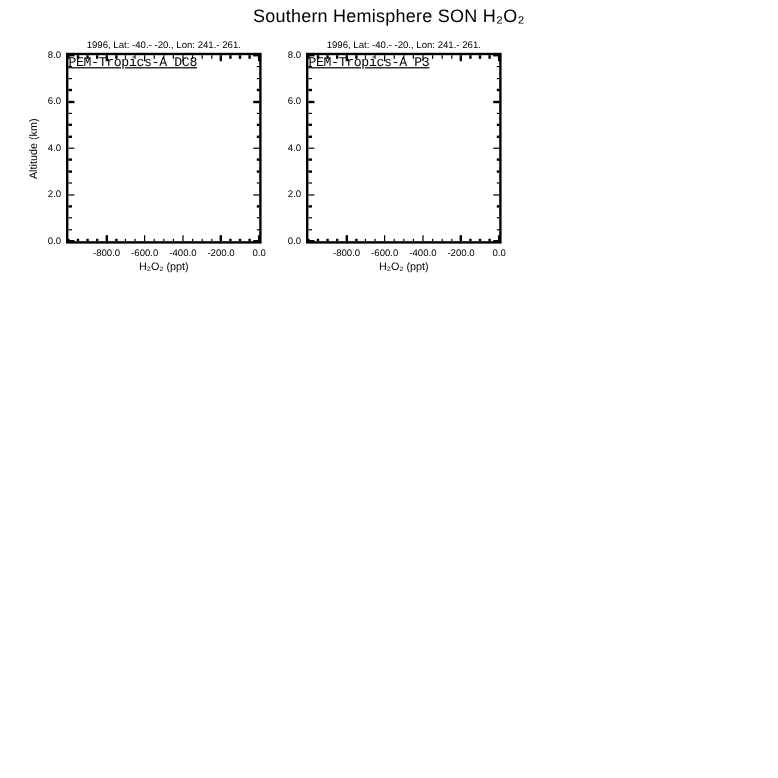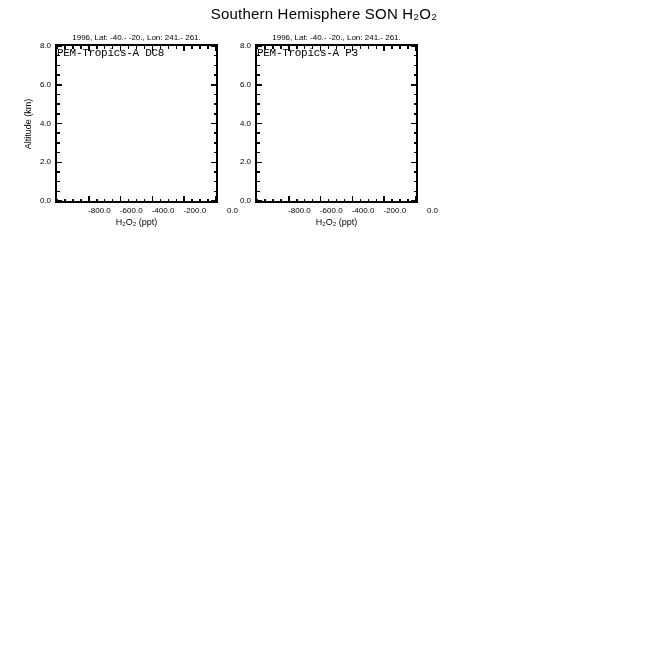--- a/index.html
+++ b/index.html
@@ -23,29 +23,29 @@
   }
   #panel-0{left:55px;}
   #panel-1{left:255px;}
   .subtitle{
     position:absolute;left:-20px;right:-20px;bottom:calc(100% + 4px);
     text-align:center;font-size:8px;white-space:nowrap;
   }
   .annotation{
     position:absolute;left:0px;top:2px;z-index:2;white-space:nowrap;
     font-family:"Liberation Mono","DejaVu Sans Mono",monospace;
-    font-size:11px;line-height:11px;letter-spacing:-0.3px;
+    font-size:11px;line-height:11px;letter-spacing:-0.3px;text-decoration:underline;
   }
   .plot-area{position:absolute;inset:0;}
   .xlabel{
     position:absolute;left:0;right:0;top:calc(100% + 16px);
     text-align:center;font-size:9px;
   }
   .tick{position:absolute;background:#000;}
-  .xticklab{position:absolute;text-align:right;font-size:8px;white-space:nowrap;}
+  .xticklab{position:absolute;text-align:center;font-size:8px;white-space:nowrap;}
   .yticklab{position:absolute;text-align:right;font-size:8px;line-height:10px;white-space:nowrap;}
 </style>
 </head>
 <body>
 
 <div class="title">Southern Hemisphere SON H₂O₂</div>
 
 <div class="ylabel-wrap">
   <div class="ylabel">Altitude (km)</div>
 </div>

